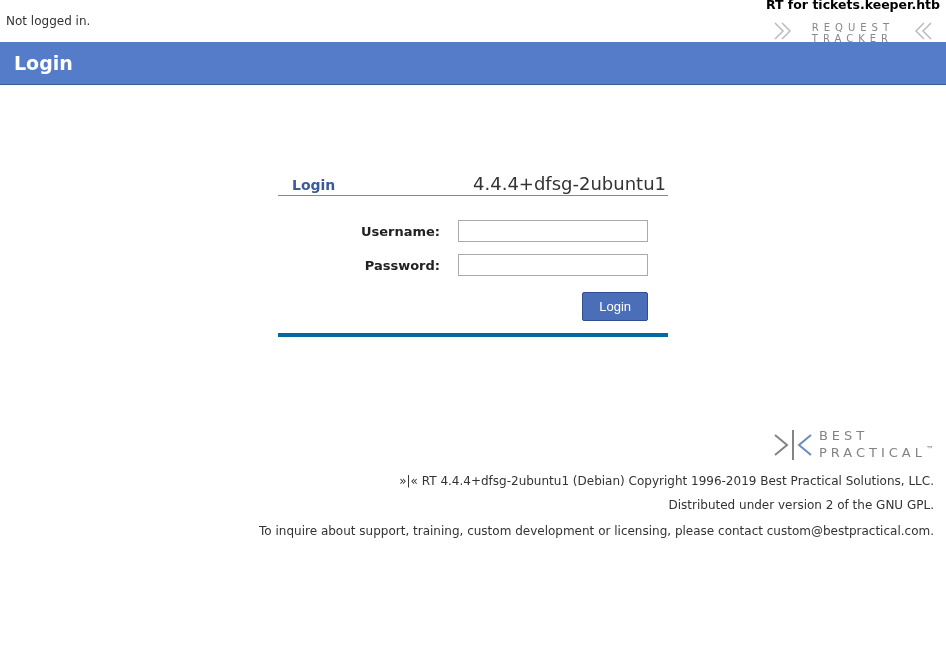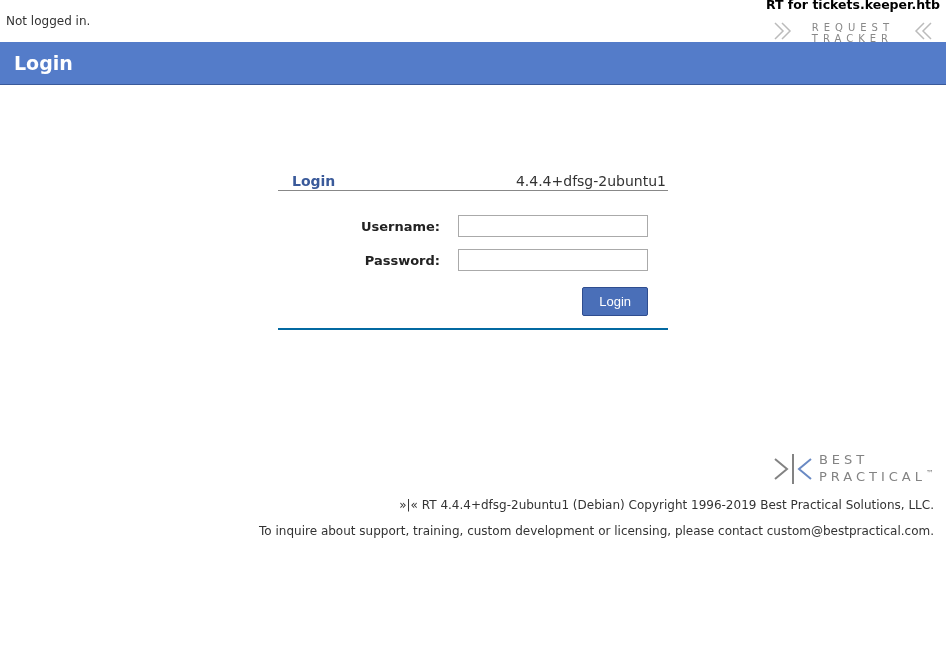--- a/index.html
+++ b/index.html
@@ -73,27 +73,27 @@
       border-bottom: 1px solid #888;
       padding-bottom: 1px;
     }
     .login-header-label {
       color: #3a5a9a;
       font-weight: bold;
       font-size: 14px;
       padding-left: 14px;
     }
     .login-header-version {
-      font-size: 14px;
+      font-size: 18px;
       color: #333;
       padding-right: 2px;
     }
     .form-area {
       padding: 24px 20px 12px 20px;
-      border-bottom: 2px solid #0369a1;
+      border-bottom: 4px solid #0369a1;
     }
     .form-row {
       display: flex;
       align-items: center;
       justify-content: flex-end;
       margin-bottom: 12px;
       gap: 18px;
     }
     .form-row label {
       font-weight: bold;
@@ -224,14 +224,15 @@
         <line x1="22" y1="2" x2="22" y2="32" stroke="#838383" stroke-width="2"></line>
         <path d="M40 7 L28 17 L40 27" stroke="#6a8ac4" stroke-width="2" fill="none"></path>
       </svg>
     </span>
     <div class="bp-logo-text">
       <div>BEST</div>
       <div><span>PRACTICAL</span><span class="tm">™</span></div>
     </div>
   </div>
   <div class="footer-line">»|« RT 4.4.4+dfsg-2ubuntu1 (Debian) Copyright 1996-2019 Best Practical Solutions, LLC.</div>
+  <div class="footer-line" style="margin-top:10px">Distributed under version 2 of the GNU GPL.</div>
   <div class="footer-line">To inquire about support, training, custom development or licensing, please contact custom@bestpractical.com.</div>
 </div>
 
 </body></html>

